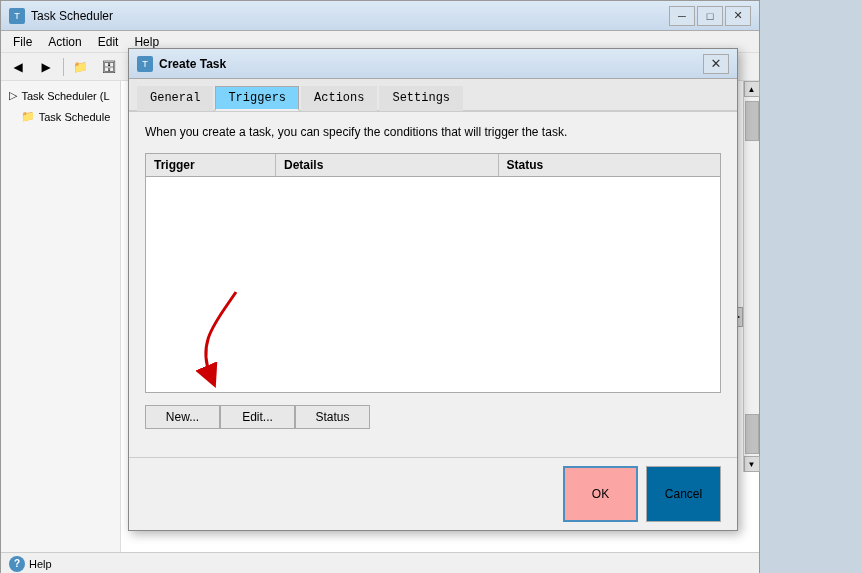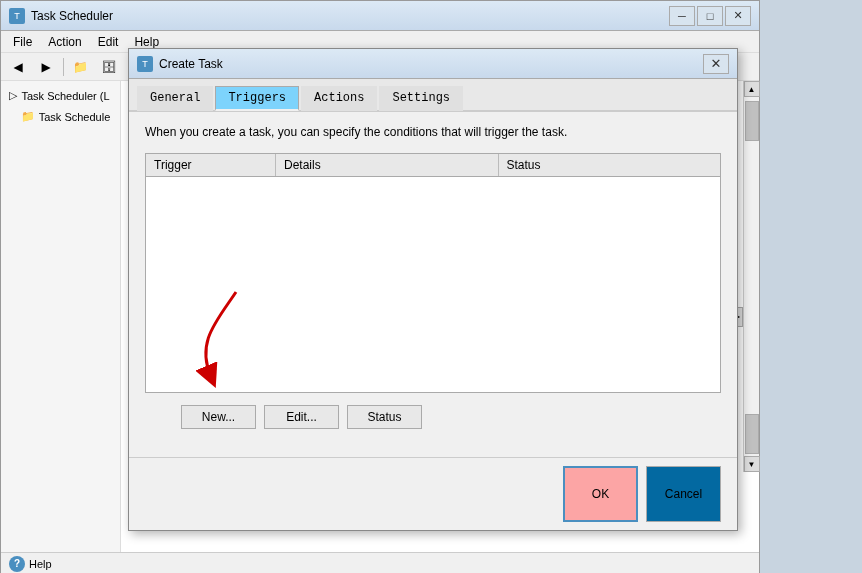--- a/index.html
+++ b/index.html
@@ -234,20 +234,21 @@
       align-items: center;
       justify-content: center;
       font-size: 9px;
       color: white;
     }
 
     .dialog-title {
       flex: 1;
       font-size: 12px;
       color: #000;
+      font-weight: bold;
     }
 
     .dialog-close-btn {
       width: 26px;
       height: 20px;
       background: #d8e4ef;
       border: 1px solid #aaa;
       display: flex;
       align-items: center;
       justify-content: center;
@@ -323,23 +324,21 @@
 
     .table-header-cell:last-child { border-right: none; flex: 1; }
 
     .th-trigger { width: 130px; }
     .th-details { flex: 1; }
     .th-status { width: 80px; }
 
     
     .action-buttons {
       display: flex;
-      gap: 8px;
       margin-bottom: 16px;
-      margin-left: 36px;
     }
 
     .btn {
       padding: 4px 16px;
       font-size: 12px;
       background: #e8e8e8;
       border: 1px solid #aaa;
       cursor: pointer;
       min-width: 75px;
       text-align: center;
@@ -460,21 +459,21 @@
     <div class="dialog-tabs">
       <div class="tab">General</div>
       <div class="tab active">Triggers</div>
       <div class="tab">Actions</div>
       <div class="tab">Settings</div>
     </div>
 
     <div class="dialog-body">
       <div class="dialog-description">When you create a task, you can specify the conditions that will trigger the task.</div>
 
-      <div class="table-body-area" style="position:relative;">
+      <div class="table-body-area" style="position:relative;font-weight:bold;">
         <div class="table-header-row">
           <div class="table-header-cell th-trigger">Trigger</div>
           <div class="table-header-cell th-details">Details</div>
           <div class="table-header-cell th-status">Status</div>
         </div>
 
         <div style="width:100%;height:calc(100% - 26px);background:#fff;"></div>
 
         <svg class="red-arrow" style="position:absolute;bottom:0;left:10px;width:180px;height:110px;" viewBox="0 0 180 110">
           <defs>

